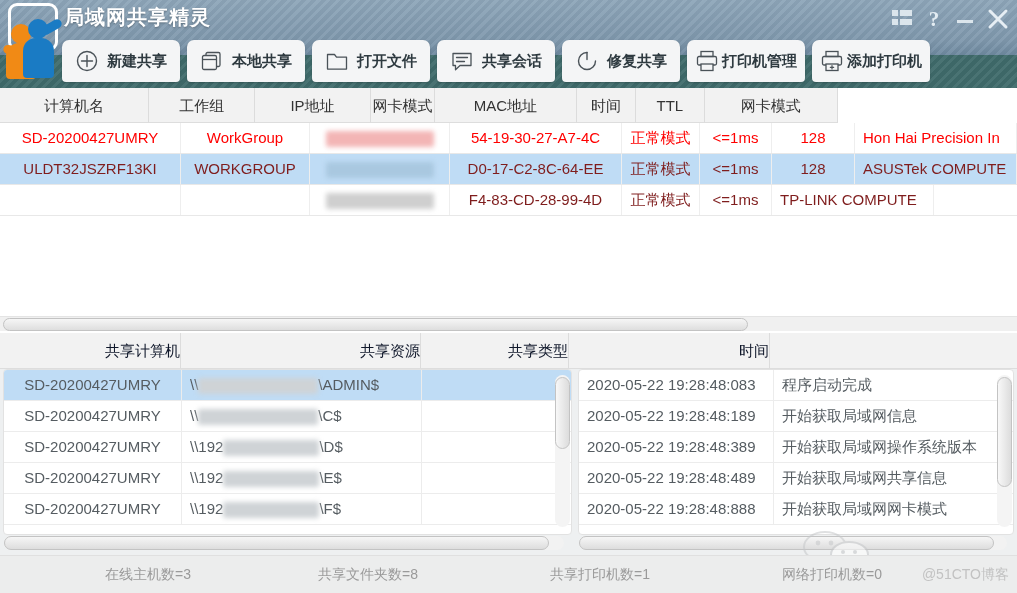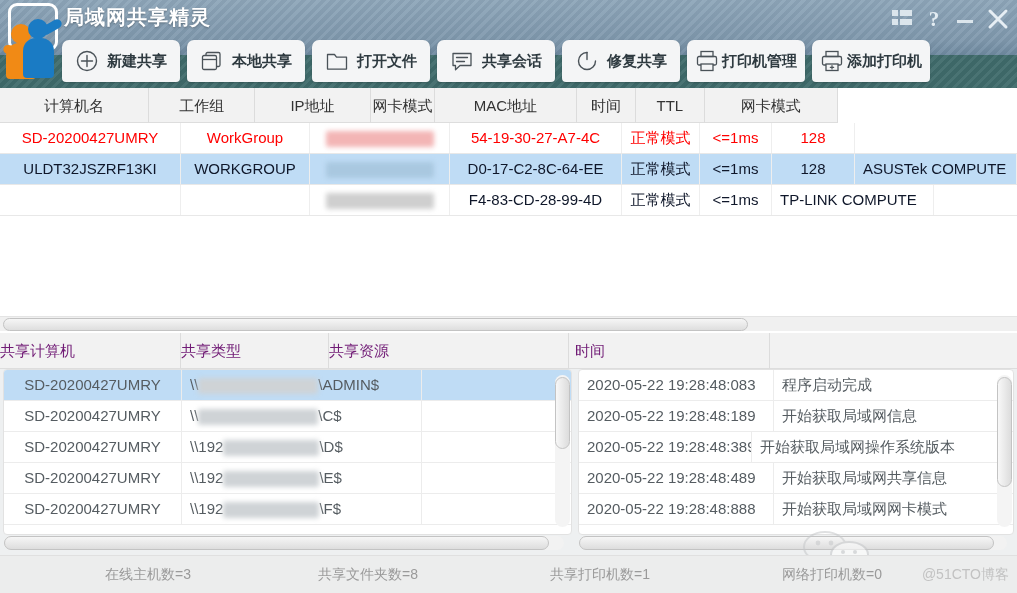--- a/index.html
+++ b/index.html
@@ -114,21 +114,21 @@
   }
   .mt-body {
     position: absolute; left: 0; top: 35px; width: 1017px; height: 185px;
     background: #ffffff; overflow: hidden;
   }
   .mt-row { display: flex; height: 31px; border-bottom: 1px solid #e8e8e8; }
   .mt-row.selected { background: #bfdcf5; }
   .mt-row.local .mt-td { color: #ff0000; }
   .mt-td {
     height: 30px; line-height: 30px; text-align: center;
-    font-size: 15px; color: #0f172a;
+    font-size: 15px; color: #7f1d1d;
     border-right: 1px solid #eeeeee;
     overflow: hidden; white-space: nowrap;
   }
   .mt-td.left { text-align: left; padding-left: 8px; }
 
   .blurbox { display: inline-block; border-radius: 2px; }
 
   
   .hscroll-main {
     position: absolute; left: 0; top: 228px; width: 1017px; height: 15px;
@@ -144,22 +144,22 @@
   .bottom { position: absolute; left: 0; top: 333px; width: 1017px; height: 222px; }
 
   .panel-share { position: absolute; left: 0; top: 0; width: 575px; height: 222px; }
   .panel-log   { position: absolute; left: 575px; top: 0; width: 442px; height: 222px; }
 
   .pnl-head {
     position: absolute; left: 0; top: 0; height: 36px; width: 100%;
     background: #f2f2f2; display: flex; border-bottom: 1px solid #dddddd;
   }
   .pnl-th {
-    height: 36px; line-height: 36px; text-align: left;
-    font-size: 15px; color: #701a75; border-right: 1px solid #dcdcdc;
+    height: 36px; line-height: 36px; text-align: right;
+    font-size: 15px; color: #0f172a; border-right: 1px solid #dcdcdc;
     white-space: nowrap; overflow: hidden; cursor: pointer;
   }
   .pnl-body {
     position: absolute; left: 3px; top: 36px; width: calc(100% - 6px); height: 166px;
     background: #ffffff; border: 1px solid #e2e2e2; border-radius: 4px;
     overflow: hidden;
   }
   .pr { display: flex; height: 31px; border-bottom: 1px solid #ececec; }
   .pr.selected { background: #bfdcf5; }
   .pc {
@@ -347,20 +347,21 @@
       </div>
     <div class="mt-body" id="mt-body">
         <div class="mt-row local">
           <div class="mt-td" style="width: 181px;">SD-20200427UMRY</div>
           <div class="mt-td" style="width: 129px;">WorkGroup</div>
           <div class="mt-td" style="width: 140px;"><span class="blurbox" style="width: 108px; height: 16px; vertical-align: middle; background: rgb(243, 181, 181); filter: blur(2.5px);"></span></div>
           <div class="mt-td" style="width: 172px;">54-19-30-27-A7-4C</div>
           <div class="mt-td" style="width: 78px;">正常模式</div>
           <div class="mt-td" style="width: 72px;">&lt;=1ms</div>
           <div class="mt-td" style="width: 83px;">128</div>
+          <div class="mt-td left" style="width: 162px;">Hon Hai Precision In</div>
         </div>
         <div class="mt-row selected">
           <div class="mt-td" style="width: 181px;">ULDT32JSZRF13KI</div>
           <div class="mt-td" style="width: 129px;">WORKGROUP</div>
           <div class="mt-td" style="width: 140px;"><span class="blurbox" style="width: 108px; height: 16px; vertical-align: middle; background: rgb(169, 200, 224); filter: blur(2.5px);"></span></div>
           <div class="mt-td" style="width: 172px;">D0-17-C2-8C-64-EE</div>
           <div class="mt-td" style="width: 78px;">正常模式</div>
           <div class="mt-td" style="width: 72px;">&lt;=1ms</div>
           <div class="mt-td" style="width: 83px;">128</div>
           <div class="mt-td left" style="width: 162px;">ASUSTek COMPUTE</div>
@@ -398,22 +399,22 @@
     <div class="hscroll-main">
       <div class="thumb"></div>
     </div>
   </div>
 
   <div class="bottom">
 
     <div class="panel-share">
       <div class="pnl-head" id="sp-head">
           <div class="pnl-th" style="width: 181px;">共享计算机</div>
+          <div class="pnl-th" style="width: 240px;">共享资源</div>
           <div class="pnl-th" style="width: 148px;">共享类型</div>
-          <div class="pnl-th" style="width: 240px;">共享资源</div>
         </div>
       <div class="pnl-body" id="sp-body">
           <div class="pr selected">
             <div class="pc center bordered" style="width: 178px;">SD-20200427UMRY</div>
             <div class="pc left bordered" style="width: 240px;"><span>\\</span><span class="blurbox" style="width: 120px; height: 16px; vertical-align: middle; background: rgb(207, 211, 214); filter: blur(2.5px);"></span><span>\ADMIN$</span></div>
             <div class="pc center" style="width: 120px;"></div>
           </div>
           <div class="pr">
             <div class="pc center bordered" style="width: 178px;">SD-20200427UMRY</div>
             <div class="pc left bordered" style="width: 240px;"><span>\\</span><span class="blurbox" style="width: 120px; height: 16px; vertical-align: middle; background: rgb(207, 211, 214); filter: blur(2.5px);"></span><span>\C$</span></div>
@@ -450,21 +451,21 @@
       <div class="pnl-body" id="lp-body">
           <div class="pr">
             <div class="pc left bordered" style="width: 195px;">2020-05-22 19:28:48:083</div>
             <div class="pc left" style="width: 225px;">程序启动完成</div>
           </div>
           <div class="pr">
             <div class="pc left bordered" style="width: 195px;">2020-05-22 19:28:48:189</div>
             <div class="pc left" style="width: 225px;">开始获取局域网信息</div>
           </div>
           <div class="pr">
-            <div class="pc left bordered" style="width: 173px;">2020-05-22 19:28:48:389</div>
+            <div class="pc left bordered" style="width: 195px;">2020-05-22 19:28:48:389</div>
             <div class="pc left" style="width: 225px;">开始获取局域网操作系统版本</div>
           </div>
           <div class="pr">
             <div class="pc left bordered" style="width: 195px;">2020-05-22 19:28:48:489</div>
             <div class="pc left" style="width: 225px;">开始获取局域网共享信息</div>
           </div>
           <div class="pr">
             <div class="pc left bordered" style="width: 195px;">2020-05-22 19:28:48:888</div>
             <div class="pc left" style="width: 225px;">开始获取局域网网卡模式</div>
           </div>

